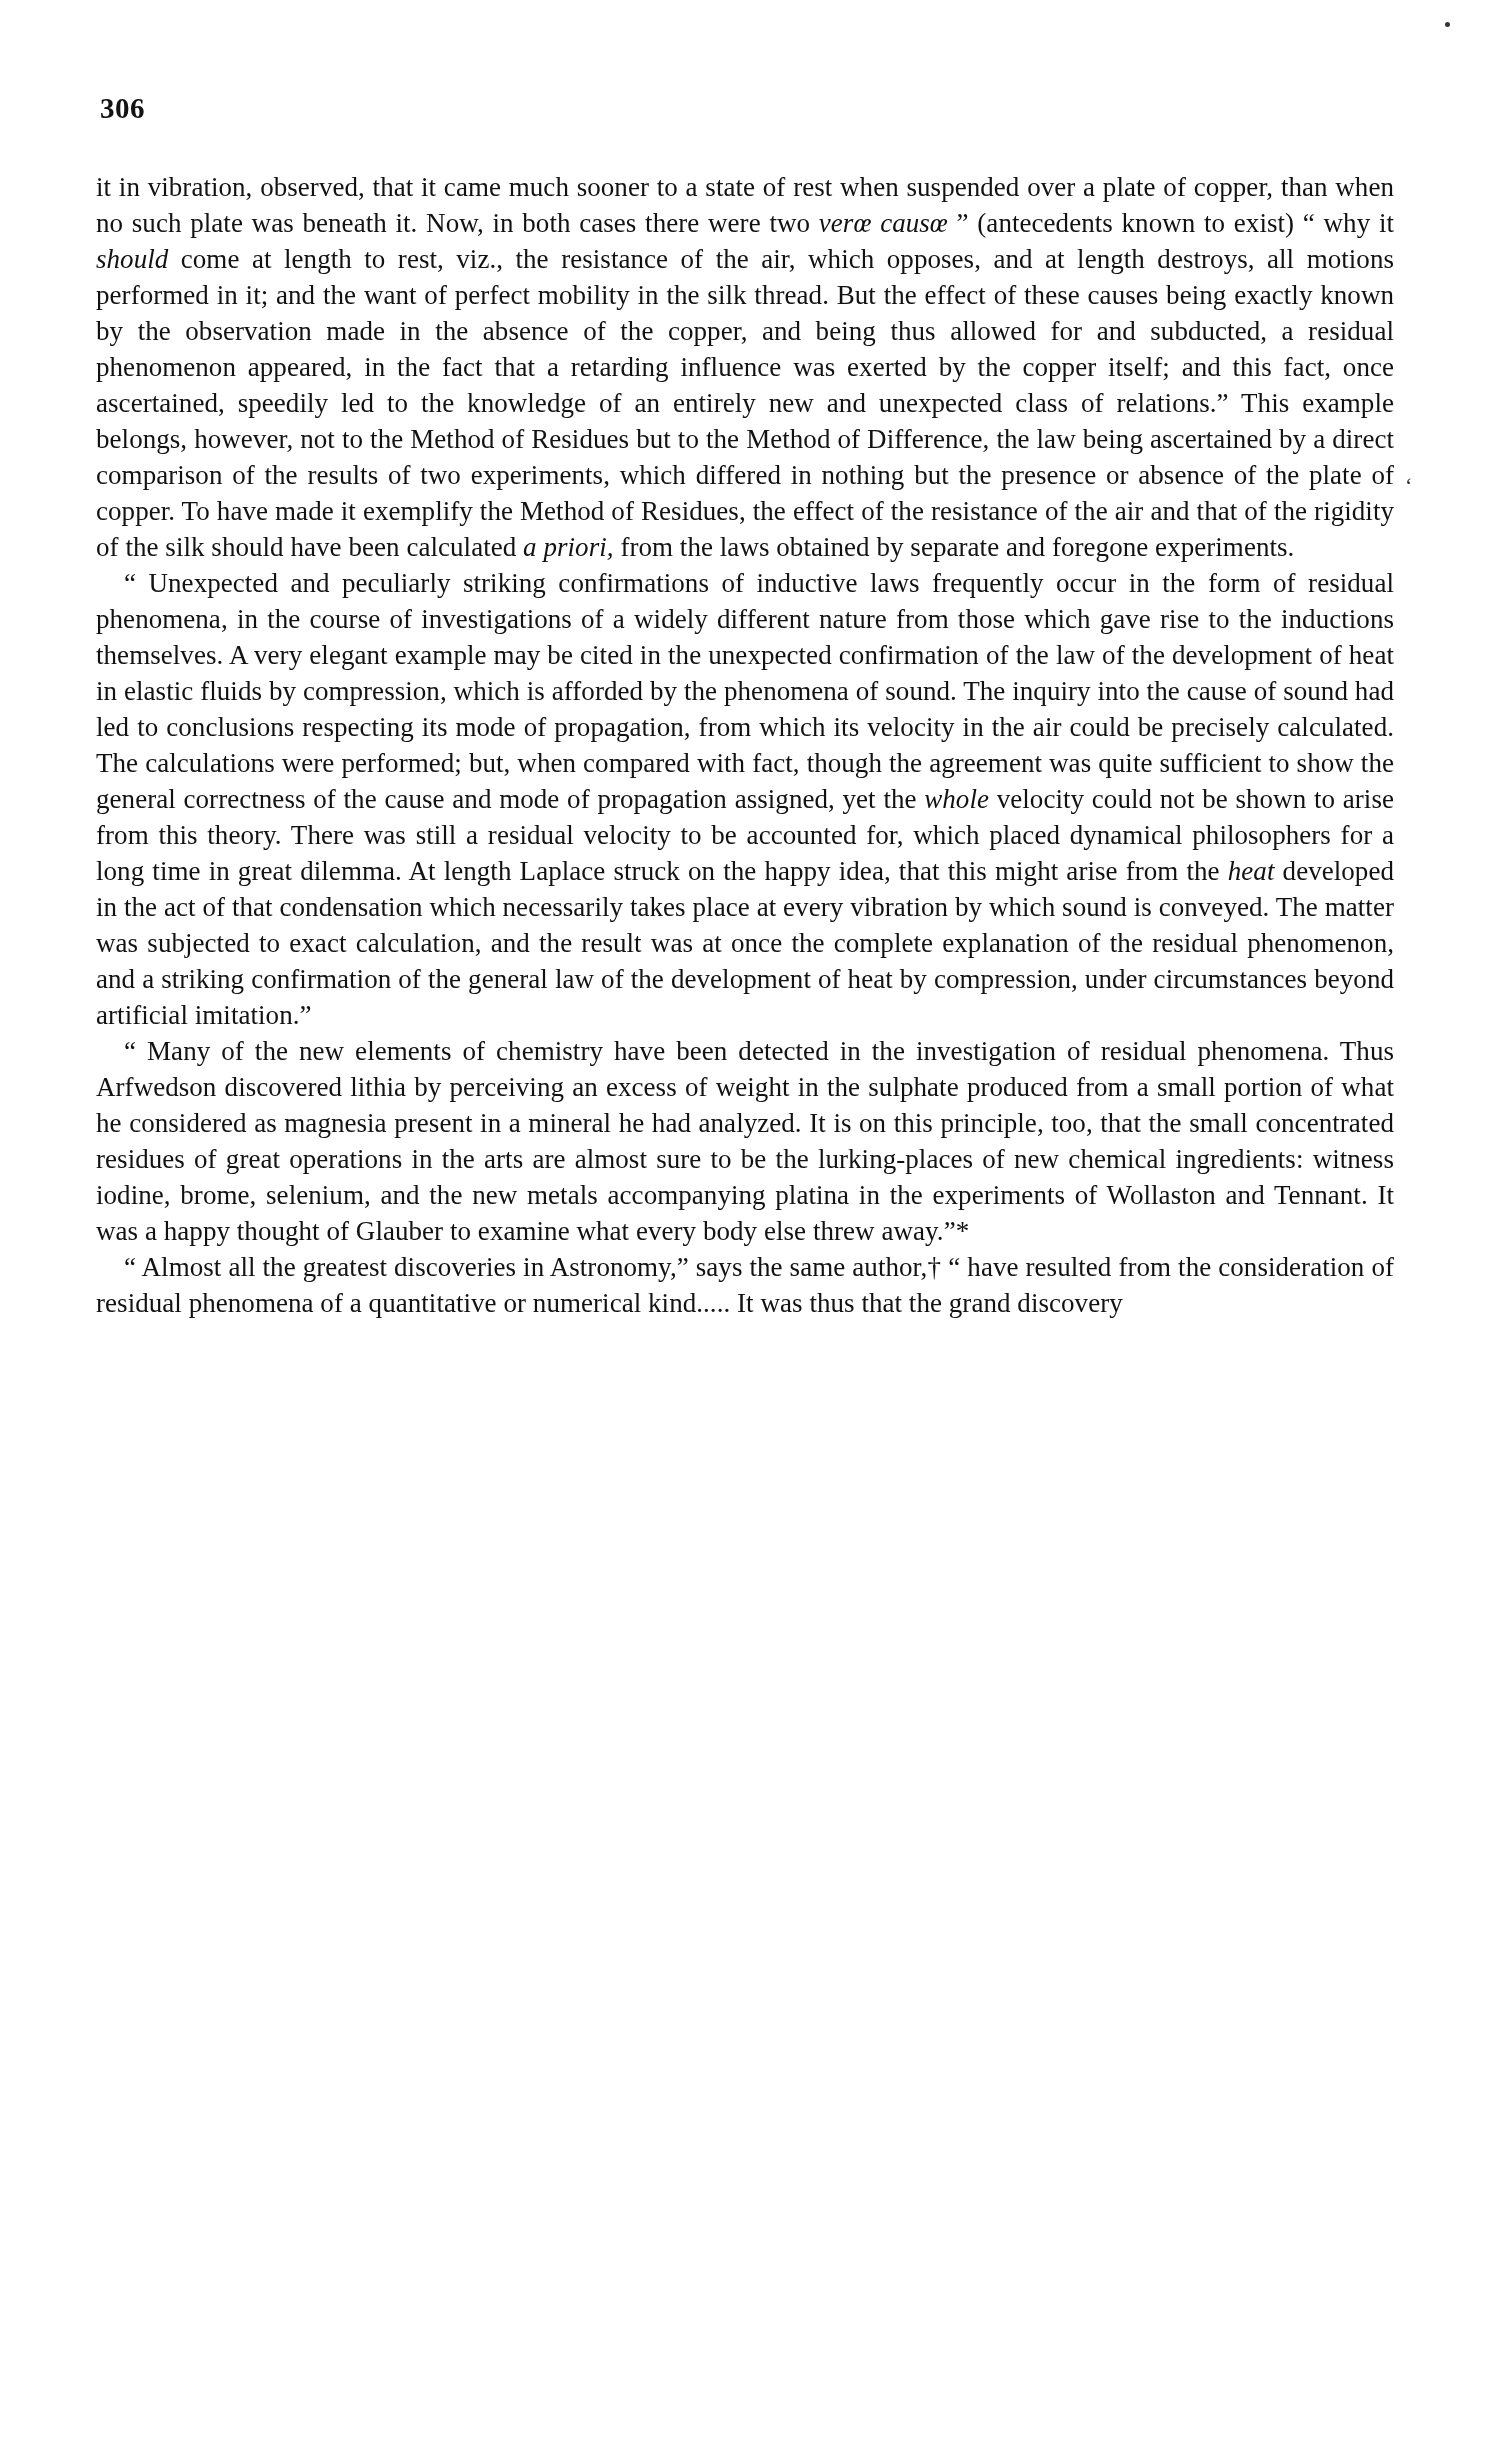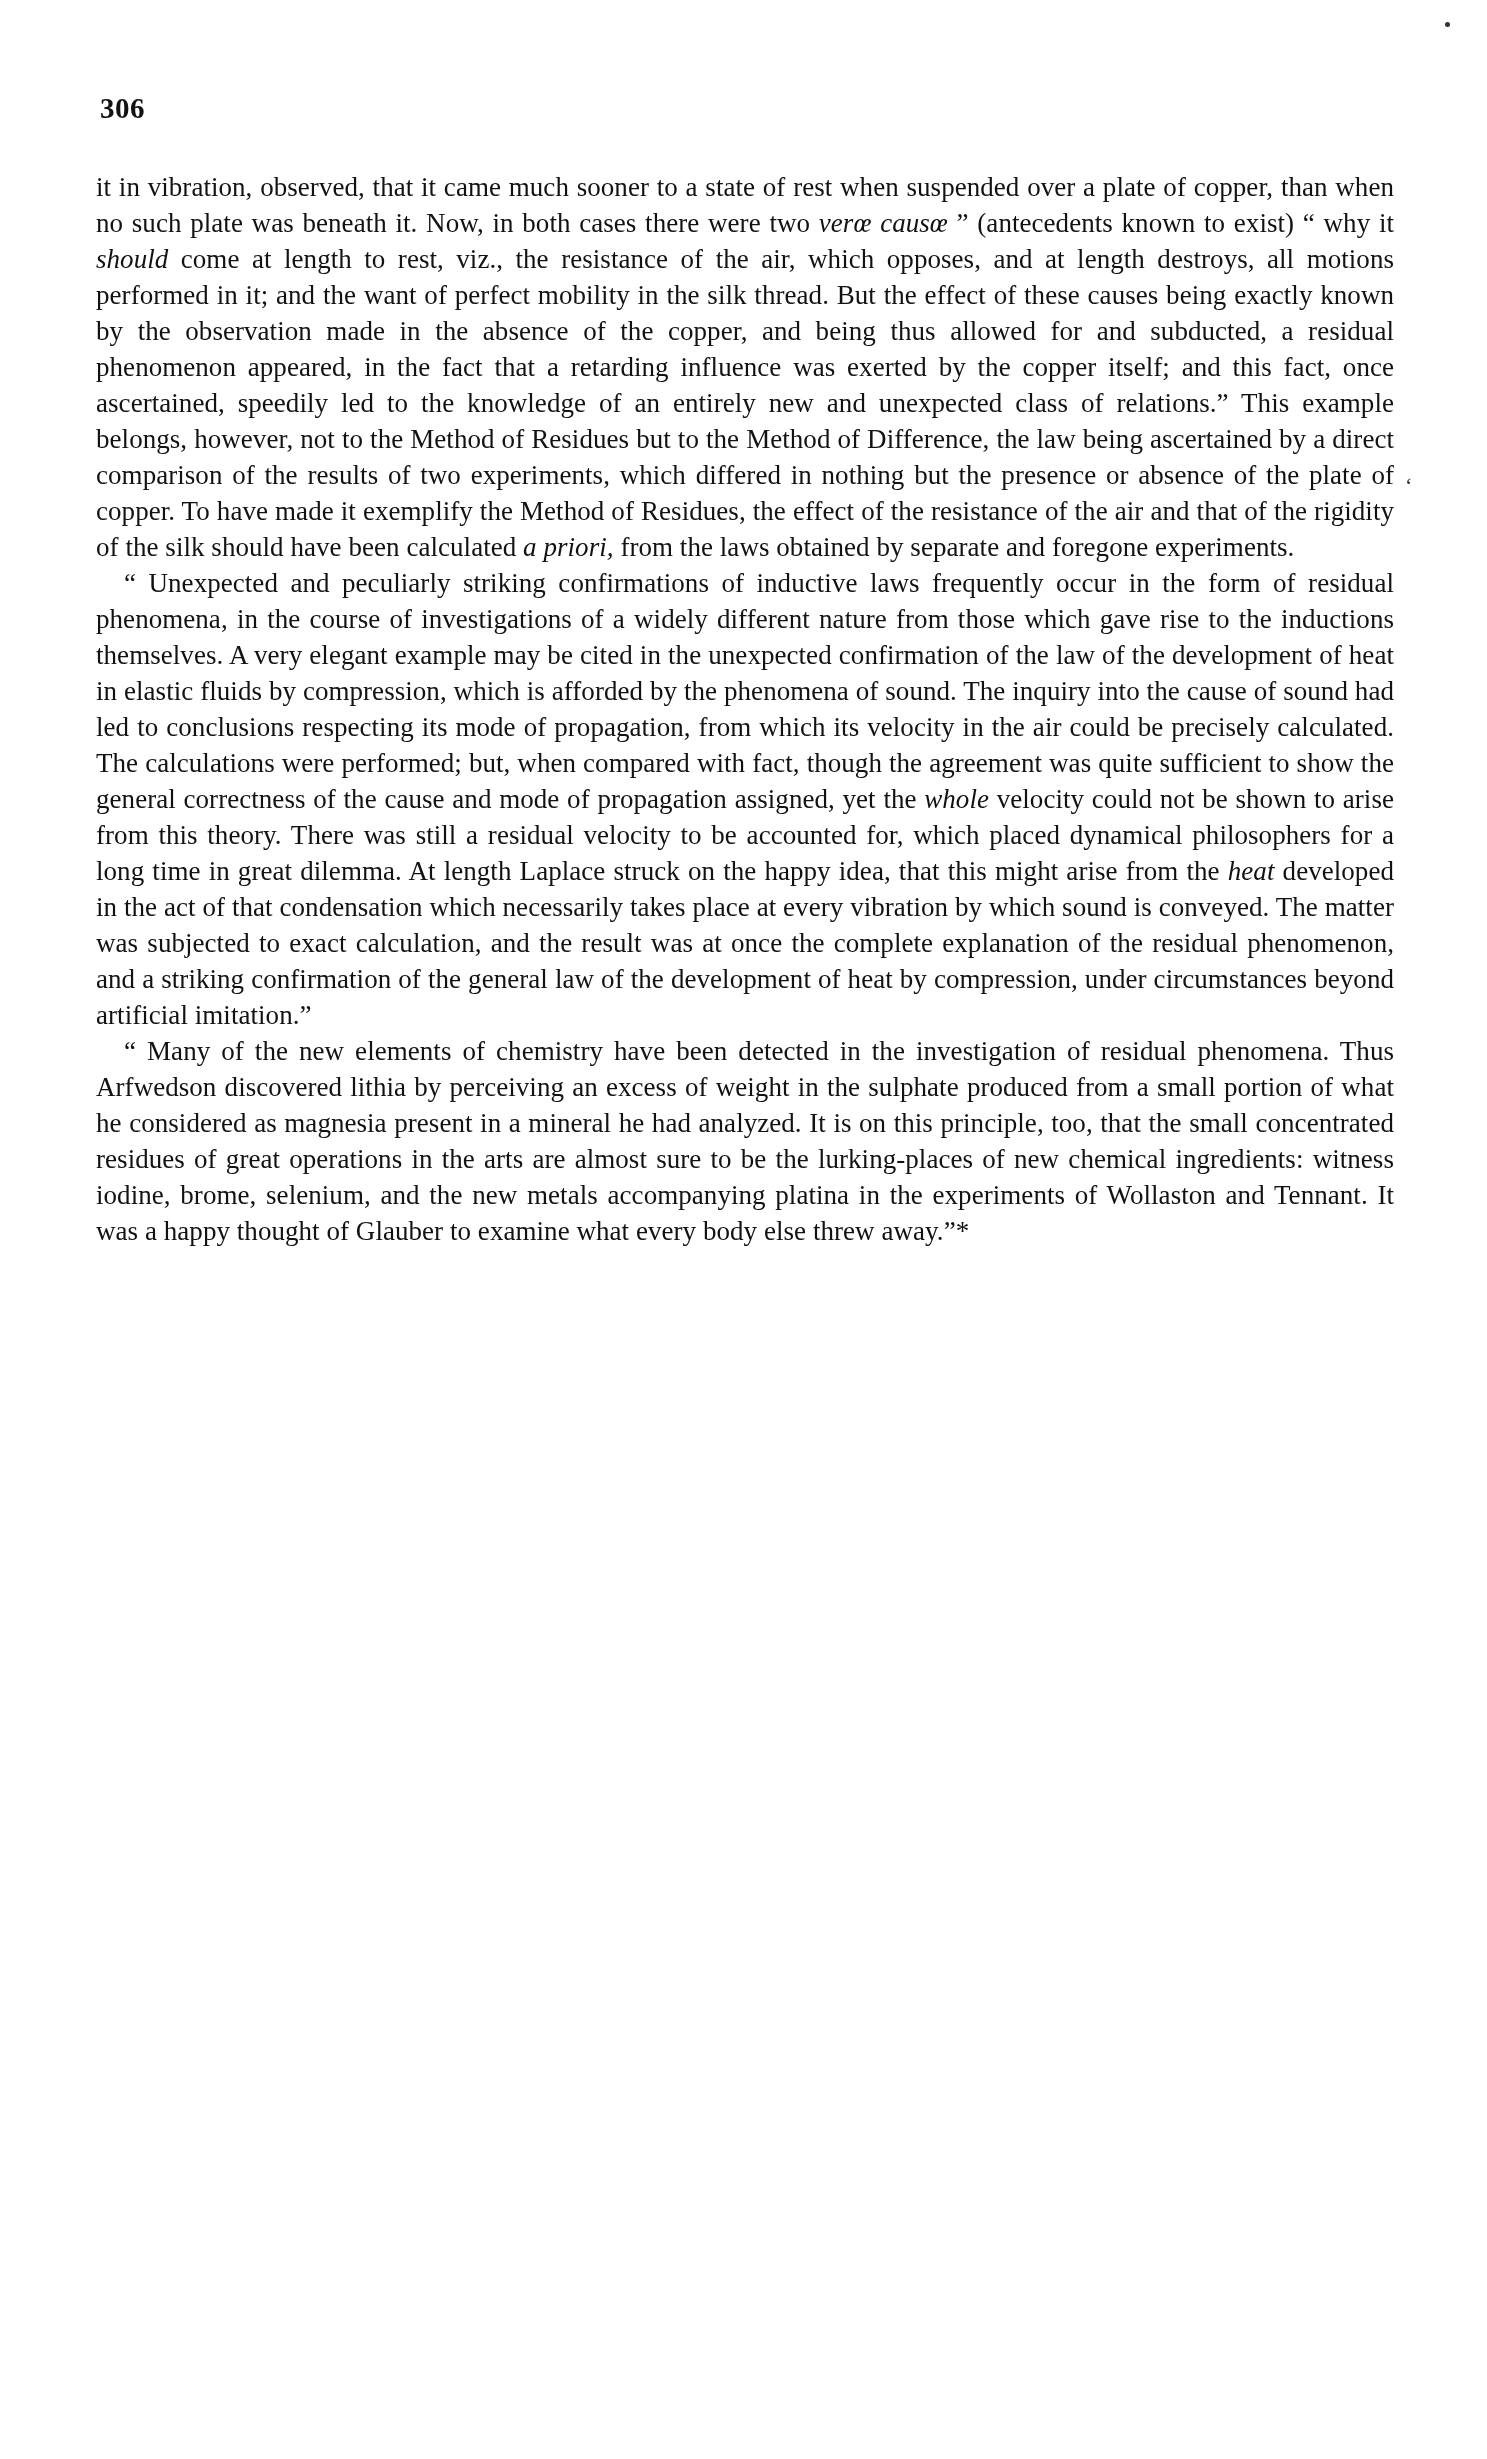--- a/index.html
+++ b/index.html
@@ -129,20 +129,21 @@
   <div class="speck-a"></div>
 
   <div class="header">
     <div class="folio">306</div>
   </div>
 
   <div class="body">
     <p class="para first">it in vibration, observed, that it came much sooner to a state of rest when suspended over a plate of copper, than when no such plate was beneath it. Now, in both cases there were two <i>verœ causœ</i> ” (antecedents known to exist) “ why it <i>should</i> come at length to rest, viz., the resistance of the air, which opposes, and at length destroys, all motions performed in it; and the want of perfect mobility in the silk thread. But the effect of these causes being exactly known by the observation made in the absence of the copper, and being thus allowed for and subducted, a residual phenomenon appeared, in the fact that a retarding influence was exerted by the copper itself; and this fact, once ascertained, speedily led to the knowledge of an entirely new and unexpected class of relations.” This example belongs, however, not to the Method of Residues but to the Method of Difference, the law being ascertained by a direct comparison of the results of two experiments, which differed in nothing but the presence or absence of the plate of copper. To have made it exemplify the Method of Residues, the effect of the resistance of the air and that of the rigidity of the silk should have been calculated <i>a priori,</i> from the laws obtained by separate and foregone experiments.</p>
     <p class="para">“ Unexpected and peculiarly striking confirmations of inductive laws frequently occur in the form of residual phenomena, in the course of investigations of a widely different nature from those which gave rise to the inductions themselves. A very elegant example may be cited in the unexpected confirmation of the law of the development of heat in elastic fluids by compression, which is afforded by the phenomena of sound. The inquiry into the cause of sound had led to conclusions respecting its mode of propagation, from which its velocity in the air could be precisely calculated. The calculations were performed; but, when compared with fact, though the agreement was quite sufficient to show the general correctness of the cause and mode of propagation assigned, yet the <i>whole</i> velocity could not be shown to arise from this theory. There was still a residual velocity to be accounted for, which placed dynamical philosophers for a long time in great dilemma. At length Laplace struck on the happy idea, that this might arise from the <i>heat</i> developed in the act of that condensation which necessarily takes place at every vibration by which sound is conveyed. The matter was subjected to exact calculation, and the result was at once the complete explanation of the residual phenomenon, and a striking confirmation of the general law of the development of heat by compression, under circumstances beyond artificial imitation.”</p>
     <p class="para">“ Many of the new elements of chemistry have been detected in the investigation of residual phenomena. Thus Arfwedson discovered lithia by perceiving an excess of weight in the sulphate produced from a small portion of what he considered as magnesia present in a mineral he had analyzed. It is on this principle, too, that the small concentrated residues of great operations in the arts are almost sure to be the lurking-places of new chemical ingredients: witness iodine, brome, selenium, and the new metals accompanying platina in the experiments of Wollaston and Tennant. It was a happy thought of Glauber to examine what every body else threw away.”*</p>
+    <p class="para">“ Almost all the greatest discoveries in Astronomy,” says the same author,† “ have resulted from the consideration of residual phenomena of a quantitative or numerical kind..... It was thus that the grand discovery</p>
   </div>
 
   <div class="margin-mark">‘</div>
 
   <div class="footnotes">
     <div class="fn-row">
       <div class="fn-left">* Discourse, pp. 156–8, and 171.</div>
       <div class="fn-right">† Outlines of Astronomy, § 666.</div>
     </div>
   </div>

